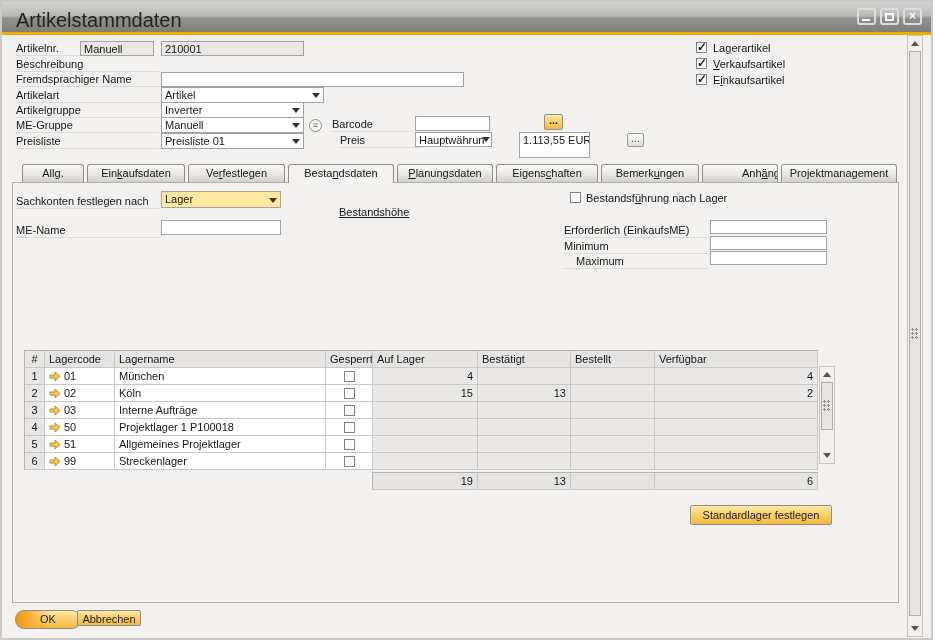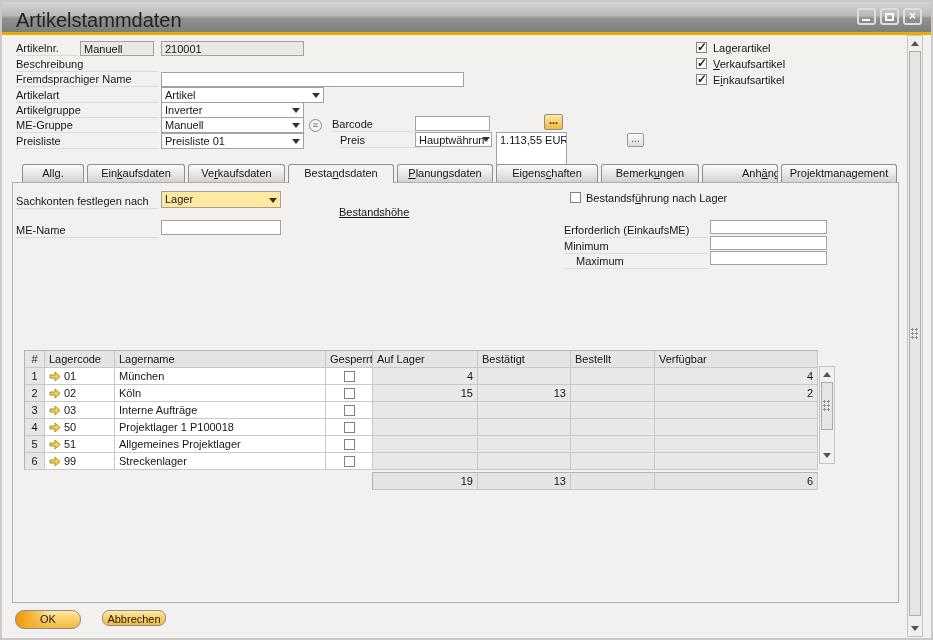--- a/index.html
+++ b/index.html
@@ -138,34 +138,34 @@
 
   <div class="lbl" style="left:330px;top:116px;width:81px;">Barcode</div>
   <div class="field" style="left:413px;top:114px;width:75px;height:15px;"></div>
   <div class="goldbtn" style="left:542px;top:112px;width:19px;height:16px;line-height:10px;font-weight:bold;">...</div>
 
   <div class="lbl" style="left:330px;top:132px;width:81px;margin-left:8px;">Preis</div>
   <div class="field dd" style="left:413px;top:130px;width:77px;height:15px;">
     <span>Hauptwährun</span>
     <span class="dar" style="top:4px;right:1px;"></span>
   </div>
-  <div class="field num" style="left:494px;top:130px;width:71px;height:33px;">1.113,55 EUR</div>
+  <div class="field num" style="left:517px;top:130px;width:71px;height:26px;">1.113,55 EUR</div>
   <div class="graybtn" style="left:625px;top:131px;width:17px;height:14px;">...</div>
 
   <div class="cb checked" style="left:694px;top:40px;"></div>
   <div class="plain" style="left:711px;top:40px;"><span>La</span><span class="ul">g</span><span>erartikel</span></div>
   <div class="cb checked" style="left:694px;top:56px;"></div>
   <div class="plain" style="left:711px;top:56px;"><span></span><span class="ul">V</span><span>erkaufsartikel</span></div>
   <div class="cb checked" style="left:694px;top:72px;"></div>
   <div class="plain" style="left:711px;top:72px;"><span>E</span><span class="ul">i</span><span>nkaufsartikel</span></div>
 
   <div class="tabstrip">
     <div class="tab" style="width:62px;"><span>All</span><span class="ul">g</span><span>.</span></div>
     <div class="tab" style="width:98px;"><span>Ein</span><span class="ul">k</span><span>aufsdaten</span></div>
-    <div class="tab" style="width:97px;"><span>Ve</span><span class="ul">r</span><span>kaufsdaten</span></div>
+    <div class="tab" style="width:97px;"><span>Ve</span><span class="ul">r</span><span>festlegen</span></div>
     <div class="tab checked" style="width:106px;"><span>Besta</span><span class="ul">n</span><span>dsdaten</span></div>
     <div class="tab" style="width:96px;"><span></span><span class="ul">P</span><span>lanungsdaten</span></div>
     <div class="tab" style="width:102px;"><span>Eigens</span><span class="ul">c</span><span>haften</span></div>
     <div class="tab" style="width:98px;"><span>Bemerk</span><span class="ul">u</span><span>ngen</span></div>
     <div class="tab" style="width:76px;padding-left:39px;"><span>Anh</span><span class="ul">ä</span><span>nge</span></div>
     <div class="tab" style="width:116px;"><span>Projektmanagement</span><span class="ul"></span><span></span></div>
   </div>
   <div class="panel"></div>
 
   <div class="lbl" style="left:14px;top:193px;width:143px;">Sachkonten festlegen nach</div>
@@ -307,23 +307,24 @@
       </div>
   </div>
 
   <div class="totals">
     <div class="gcell">19</div>
     <div class="gcell">13</div>
     <div class="gcell"></div>
     <div class="gcell">6</div>
   </div>
 
+  <div class="goldbtn" style="left:688px;top:503px;width:142px;height:20px;line-height:18px;">Standardlager festlegen</div>
 
   <div class="goldbtn okbtn" style="left:13px;top:608px;width:66px;height:19px;">OK</div>
-  <div class="goldbtn" style="left:100px;top:608px;width:64px;height:16px;border-radius:7px;">Abbrechen</div>
+  <div class="goldbtn" style="left:75px;top:608px;width:64px;height:16px;">Abbrechen</div>
 
   <div class="vscroll" style="left:905px;top:33px;width:16px;height:602px;">
     <div class="sarrow" style="top:1px;">
         <span class="tri-up"></span>
       </div>
     <div class="thumb" style="top:15px;height:565px;">
         <span class="grip"></span>
       </div>
     <div class="sarrow" style="bottom:1px;">
         <span class="tri-dn"></span>

